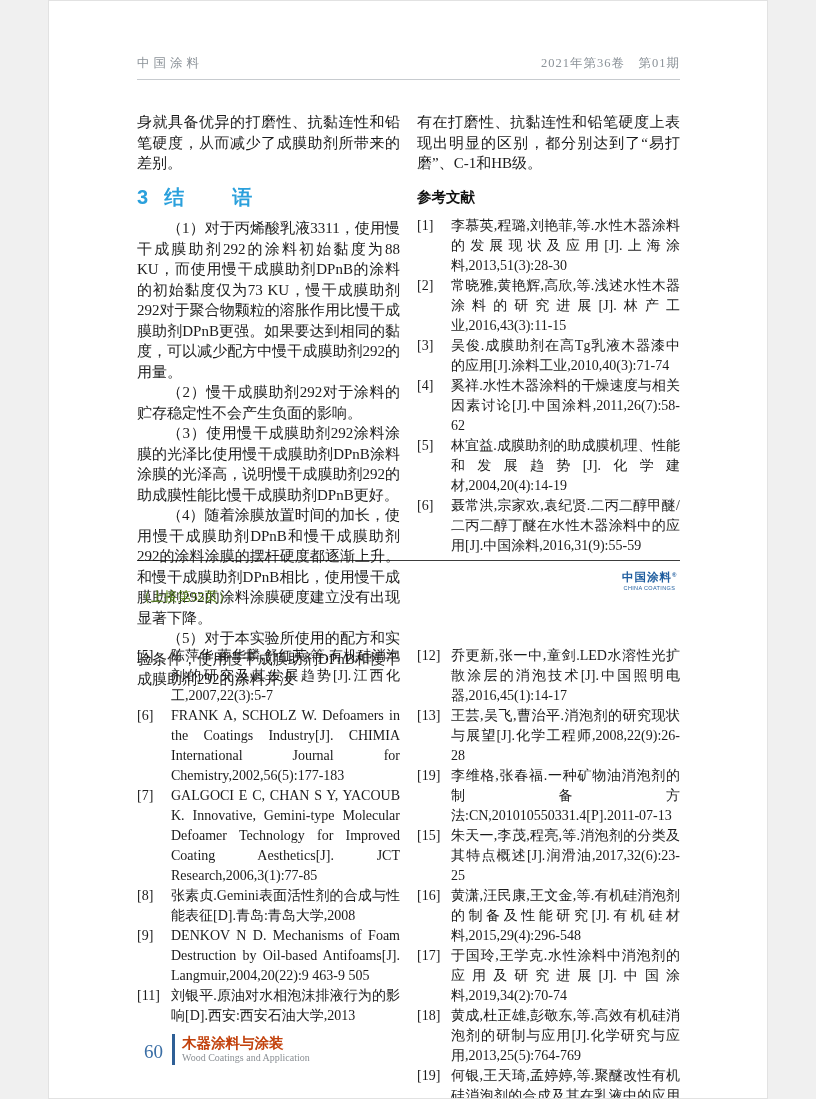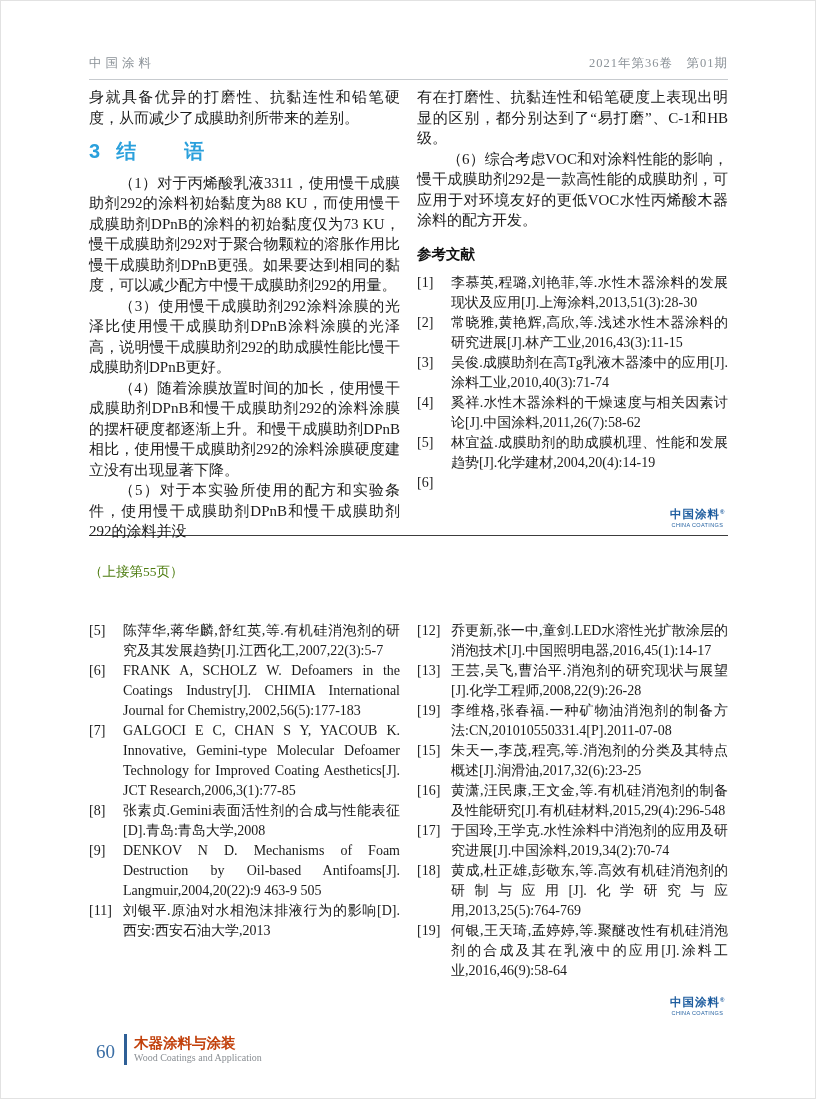--- a/index.html
+++ b/index.html
@@ -1,38 +1,38 @@
 <!DOCTYPE html>
 <html><head>
 <meta charset="utf-8">
 <style>
   html,body{margin:0;padding:0;background:#f0f0f0;}
   .page{
     position:relative;
-    width:816px;height:1099px;
+    width:720px;height:1099px;
     margin:0 auto;
     background:#ffffff;
     border:1px solid #e2e2e2;
     box-sizing:border-box;
     padding:54px 87px 17px 88px;
     overflow:hidden;
     font-family:"Liberation Serif", serif;
     color:#1b1b1b;
   }
   
   .hdr{
     display:flex;justify-content:space-between;align-items:flex-end;
     font-size:12.5px;color:#8b9298;
     padding-bottom:7px;border-bottom:1px solid #c7cbcf;
   }
   .hdr-journal{letter-spacing:4px;}
   .hdr-issue{letter-spacing:1px;}
   
   .cols{display:flex;gap:17px;}
-  .top-cols{margin-top:7px;height:433px;}
+  .top-cols{margin-top:32px;height:433px;}
   .col{width:312px;box-sizing:border-box;font-size:15px;line-height:20.5px;text-align:justify;}
   p.body-para{margin:0;text-indent:2em;}
   p.carry{text-indent:0;}
   
   .sec-heading{
     display:flex;align-items:baseline;
     font-family:"Liberation Sans", sans-serif;
     font-weight:bold;font-size:20px;
     margin:13px 0 11px 0;
   }
@@ -76,28 +76,28 @@
 
   <div class="cols top-cols">
 
     <div class="col">
       <p class="body-para carry">身就具备优异的打磨性、抗黏连性和铅笔硬度，从而减少了成膜助剂所带来的差别。</p>
       <div class="sec-heading" style="color:#2aa0dc;">
         <span class="sec-num">3</span>
         <span class="sec-label">结　语</span>
       </div>
       <p class="body-para">（1）对于丙烯酸乳液3311，使用慢干成膜助剂292的涂料初始黏度为88 KU，而使用慢干成膜助剂DPnB的涂料的初始黏度仅为73 KU，慢干成膜助剂292对于聚合物颗粒的溶胀作用比慢干成膜助剂DPnB更强。如果要达到相同的黏度，可以减少配方中慢干成膜助剂292的用量。</p>
+      <p class="body-para">（2）慢干成膜助剂292对于涂料的贮存稳定性不会产生负面的影响。</p>
       <p class="body-para">（3）使用慢干成膜助剂292涂料涂膜的光泽比使用慢干成膜助剂DPnB涂料涂膜的光泽高，说明慢干成膜助剂292的助成膜性能比慢干成膜助剂DPnB更好。</p>
       <p class="body-para">（4）随着涂膜放置时间的加长，使用慢干成膜助剂DPnB和慢干成膜助剂292的涂料涂膜的摆杆硬度都逐渐上升。和慢干成膜助剂DPnB相比，使用慢干成膜助剂292的涂料涂膜硬度建立没有出现显著下降。</p>
       <p class="body-para">（5）对于本实验所使用的配方和实验条件，使用慢干成膜助剂DPnB和慢干成膜助剂292的涂料并没</p>
     </div>
 
     <div class="col">
       <p class="body-para carry">有在打磨性、抗黏连性和铅笔硬度上表现出明显的区别，都分别达到了“易打磨”、C-1和HB级。</p>
-      <p class="body-para">（6）综合考虑VOC和对涂料性能的影响，慢干成膜助剂292是一款高性能的成膜助剂，可应用于对环境友好的更低VOC水性丙烯酸木器涂料的配方开发。</p>
       <div class="refs-title">参考文献</div>
 
         <div class="ref">
           <span class="ref-num">[1]</span>
           <span class="ref-txt">李慕英,程璐,刘艳菲,等.水性木器涂料的发展现状及应用[J].上海涂料,2013,51(3):28-30</span>
         </div>
 
         <div class="ref">
           <span class="ref-num">[2]</span>
           <span class="ref-txt">常晓雅,黄艳辉,高欣,等.浅述水性木器涂料的研究进展[J].林产工业,2016,43(3):11-15</span>
@@ -113,20 +113,21 @@
           <span class="ref-txt">奚祥.水性木器涂料的干燥速度与相关因素讨论[J].中国涂料,2011,26(7):58-62</span>
         </div>
 
         <div class="ref">
           <span class="ref-num">[5]</span>
           <span class="ref-txt">林宜益.成膜助剂的助成膜机理、性能和发展趋势[J].化学建材,2004,20(4):14-19</span>
         </div>
 
         <div class="ref">
           <span class="ref-num">[6]</span>
+          <span class="ref-txt">聂常洪,宗家欢,袁纪贤.二丙二醇甲醚/二丙二醇丁醚在水性木器涂料中的应用[J].中国涂料,2016,31(9):55-59</span>
         </div>
 
       <div class="logo-wrap">
         <div class="logo">
           <div class="logo-name"><span>中国涂料</span><span class="logo-reg">®</span></div>
           <div class="logo-sub">CHINA COATINGS</div>
         </div>
       </div>
     </div>
 
@@ -180,21 +181,21 @@
           <span class="ref-txt">乔更新,张一中,童剑.LED水溶性光扩散涂层的消泡技术[J].中国照明电器,2016,45(1):14-17</span>
         </div>
 
         <div class="ref">
           <span class="ref-num">[13]</span>
           <span class="ref-txt">王芸,吴飞,曹治平.消泡剂的研究现状与展望[J].化学工程师,2008,22(9):26-28</span>
         </div>
 
         <div class="ref">
           <span class="ref-num">[19]</span>
-          <span class="ref-txt">李维格,张春福.一种矿物油消泡剂的制备方法:CN,201010550331.4[P].2011-07-08</span>
+          <span class="ref-txt">李维格,张春福.一种矿物油消泡剂的制备方法:CN,201010550331.4[P].2011-07-13</span>
         </div>
 
         <div class="ref">
           <span class="ref-num">[15]</span>
           <span class="ref-txt">朱天一,李茂,程亮,等.消泡剂的分类及其特点概述[J].润滑油,2017,32(6):23-25</span>
         </div>
 
         <div class="ref">
           <span class="ref-num">[16]</span>
           <span class="ref-txt">黄潇,汪民康,王文金,等.有机硅消泡剂的制备及性能研究[J].有机硅材料,2015,29(4):296-548</span>

